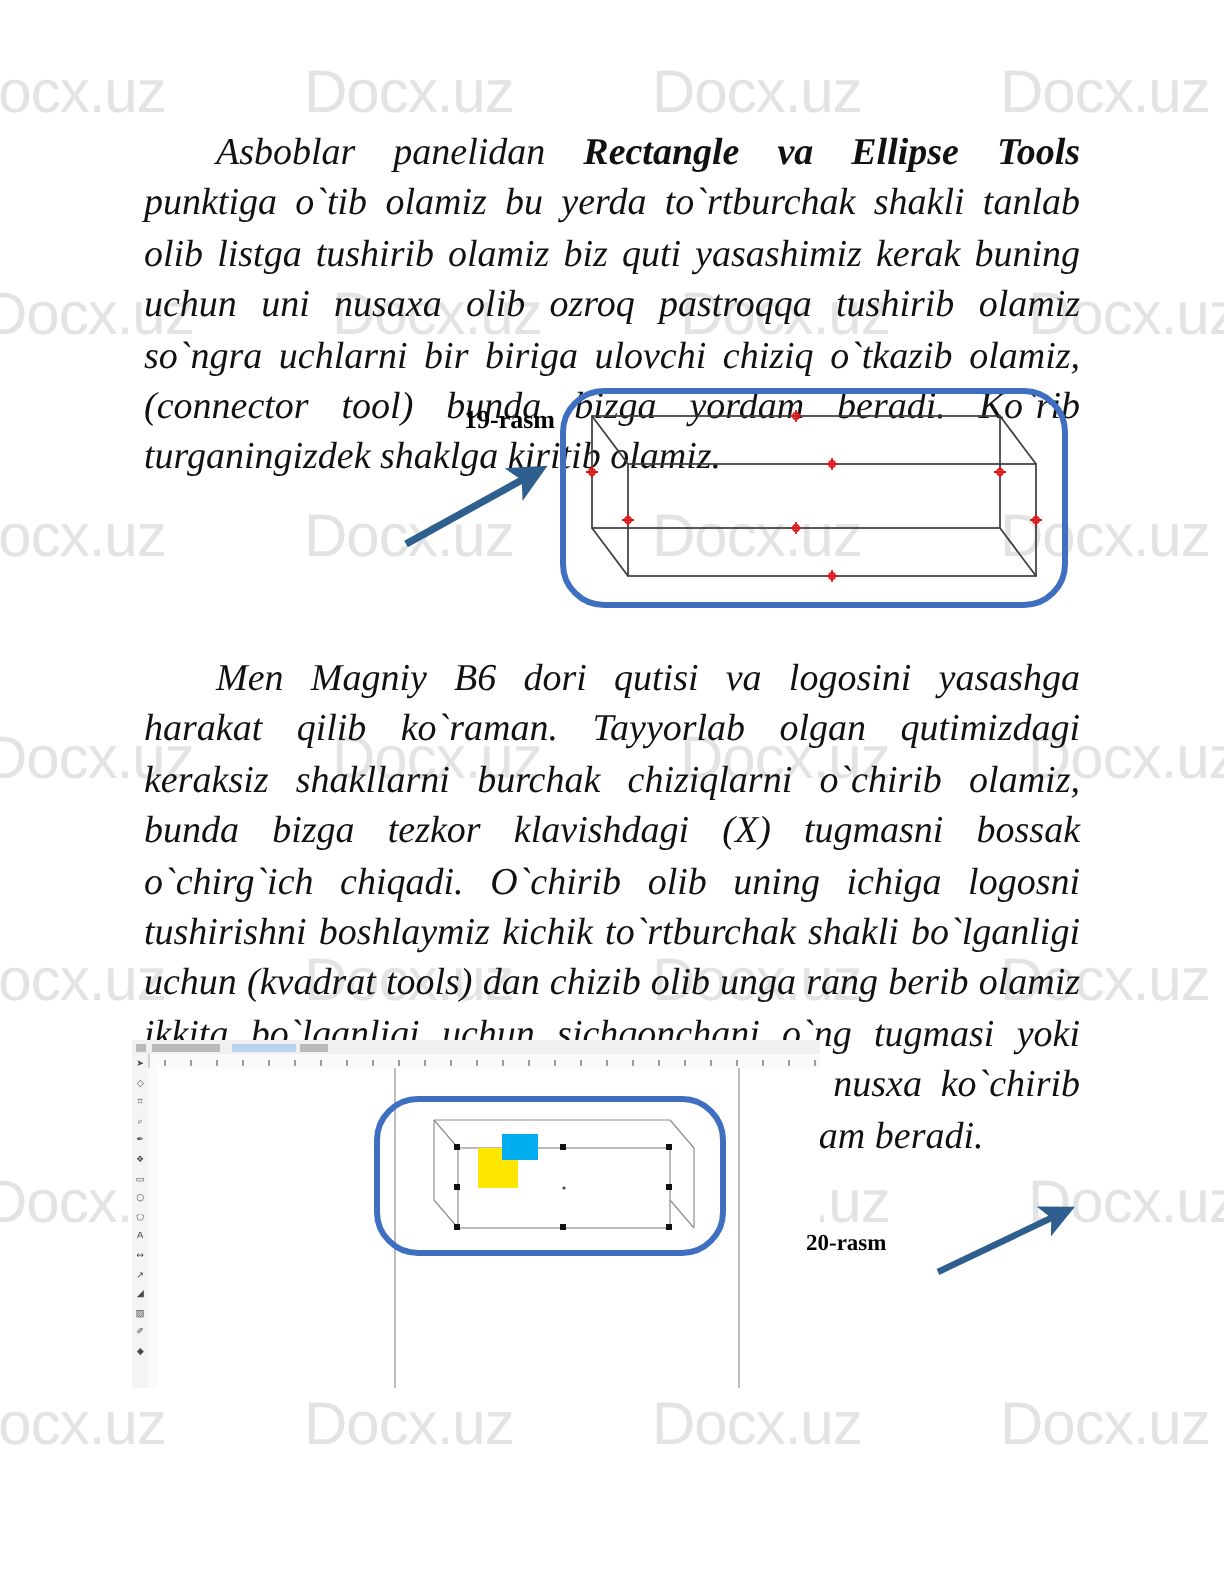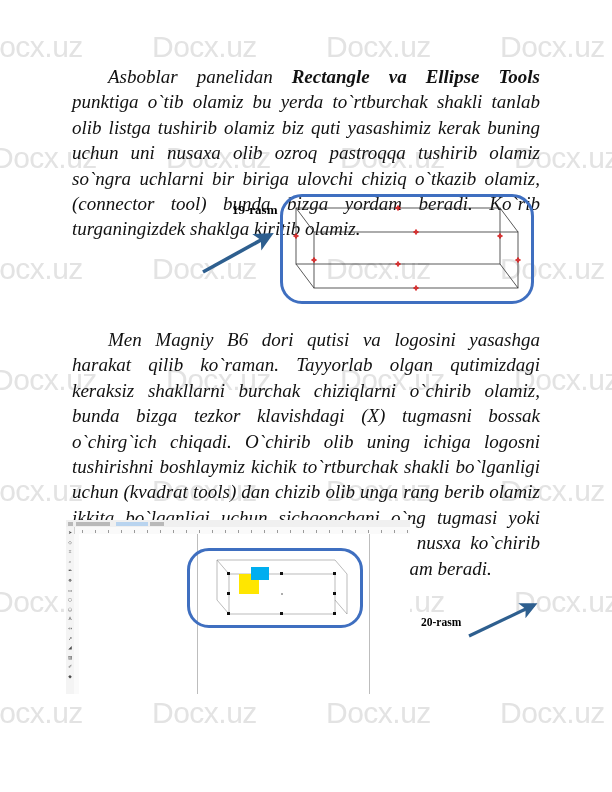--- a/index.html
+++ b/index.html
@@ -173,21 +173,20 @@
     left: 108px; top: 14px;
     width: 176px; height: 80px;
   }
   #fig20-caption {
     position: absolute;
     left: 337px;
     top: 96px;
     font-size: 11.5px;
     font-weight: bold;
     color: #000;
-    margin-left: 18px;
   }
   #fig20-arrow { position: absolute; left: 400px; top: 78px; }
 
   .swatch {
     position: absolute;
   }
 
   
   #page-number {
     position: absolute;

